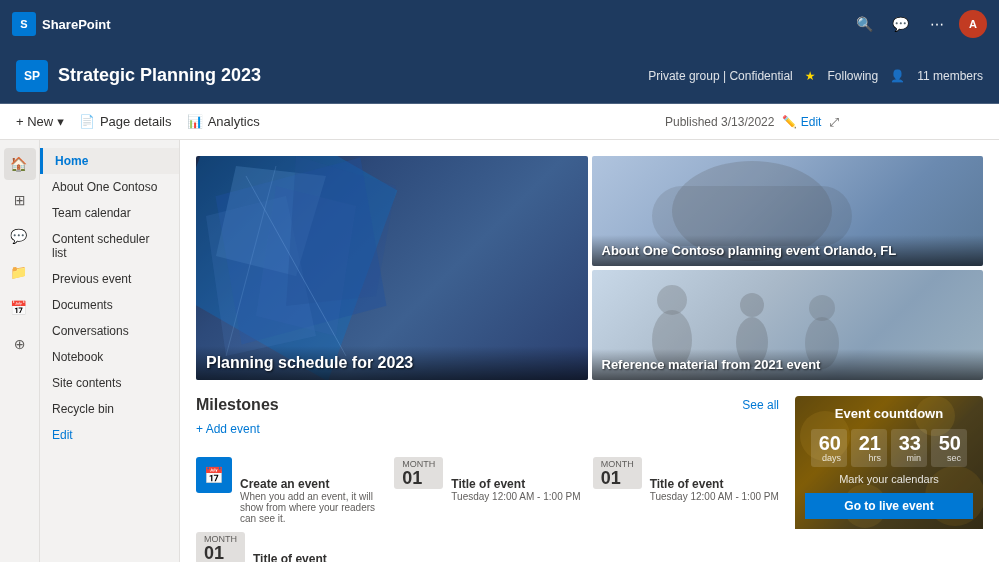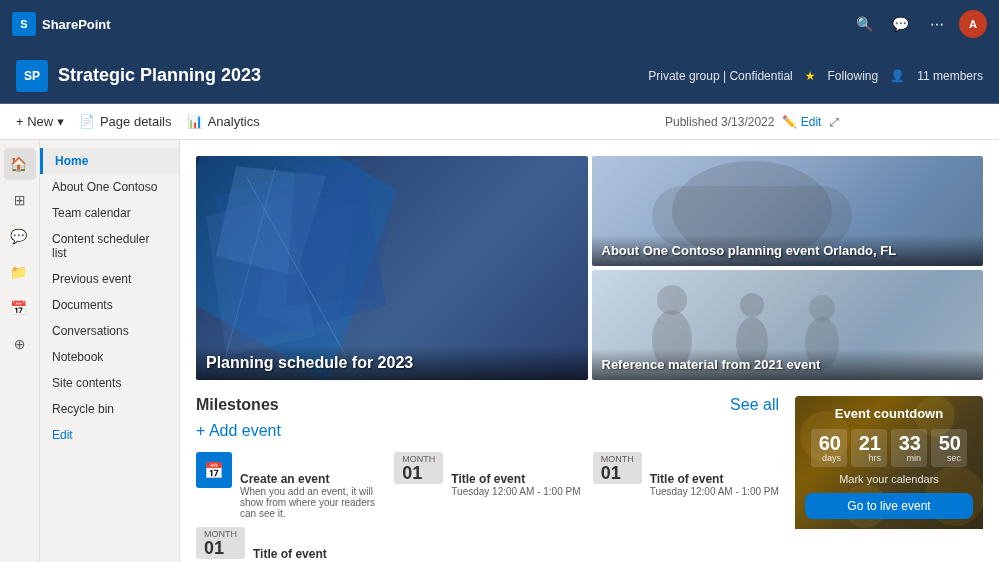--- a/index.html
+++ b/index.html
@@ -235,29 +235,29 @@
       display: flex; align-items: center; justify-content: space-between;
       margin-bottom: 8px;
     }
     .milestones-title {
       font-size: 16px;
       font-weight: 600;
       color: #323130;
     }
     .see-all-link {
       color: #0078d4;
-      font-size: 16px;
+      font-size: 12px;
       cursor: pointer;
     }
     .add-event-btn {
       display: flex; align-items: center; gap: 4px;
       color: #0078d4;
-      font-size: 16px;
-      cursor: pointer;
-      margin-bottom: 12px;
+      font-size: 12px;
+      cursor: pointer;
+      margin-bottom: 21px;
     }
     .event-card {
       display: flex;
       align-items: flex-start;
       gap: 8px;
       min-width: 160px;
       flex: 1;
     }
     .event-calendar-icon {
       width: 36px; height: 36px;
@@ -346,24 +346,24 @@
       color: rgba(255,255,255,0.85);
       font-size: 11px;
       text-align: center;
       margin-bottom: 8px;
     }
     .go-live-btn {
       display: block;
       background: #0078d4;
       color: white;
       font-size: 12px;
-      font-weight: 400;
+      font-weight: 700;
       text-align: center;
       padding: 6px;
-      border-radius: 8px;
+      border-radius: 0;
       cursor: pointer;
     }
 
     
     .events-row {
       display: flex;
       gap: 12px;
       margin-bottom: 8px;
     }
 

